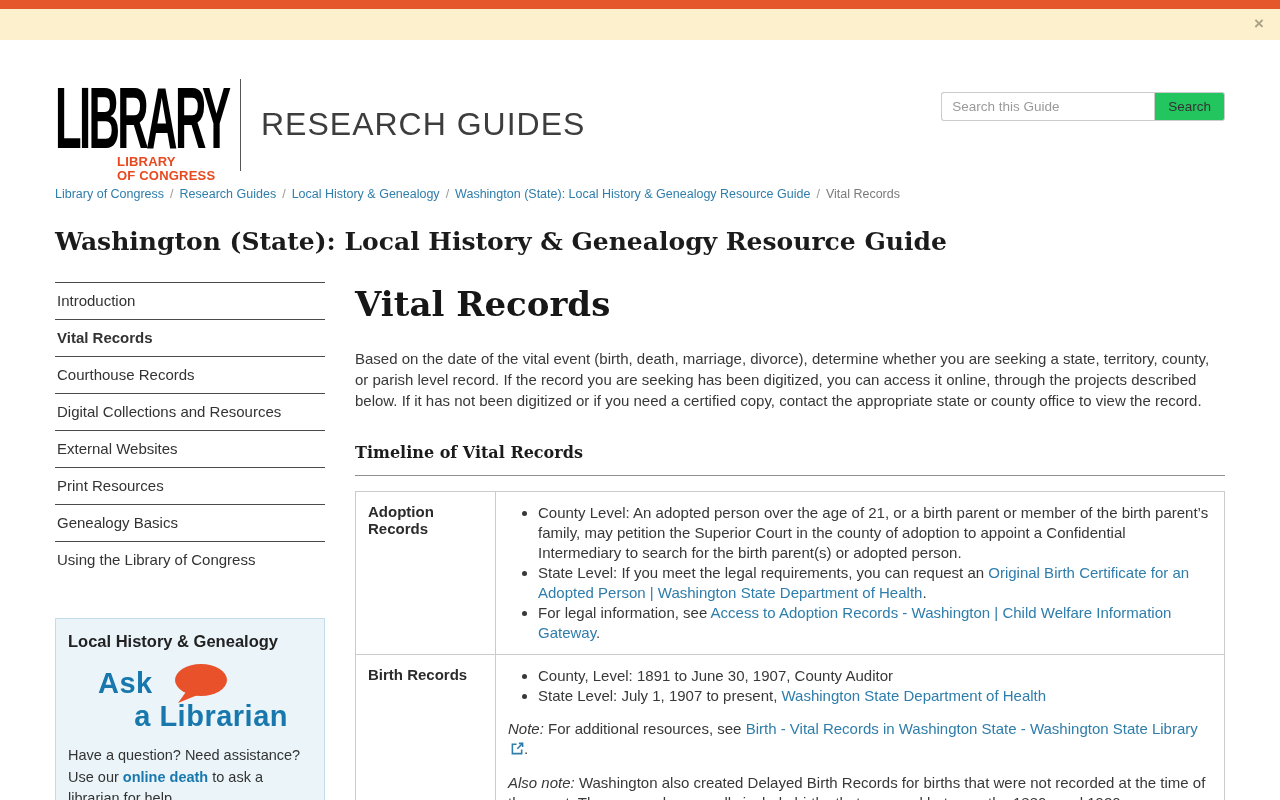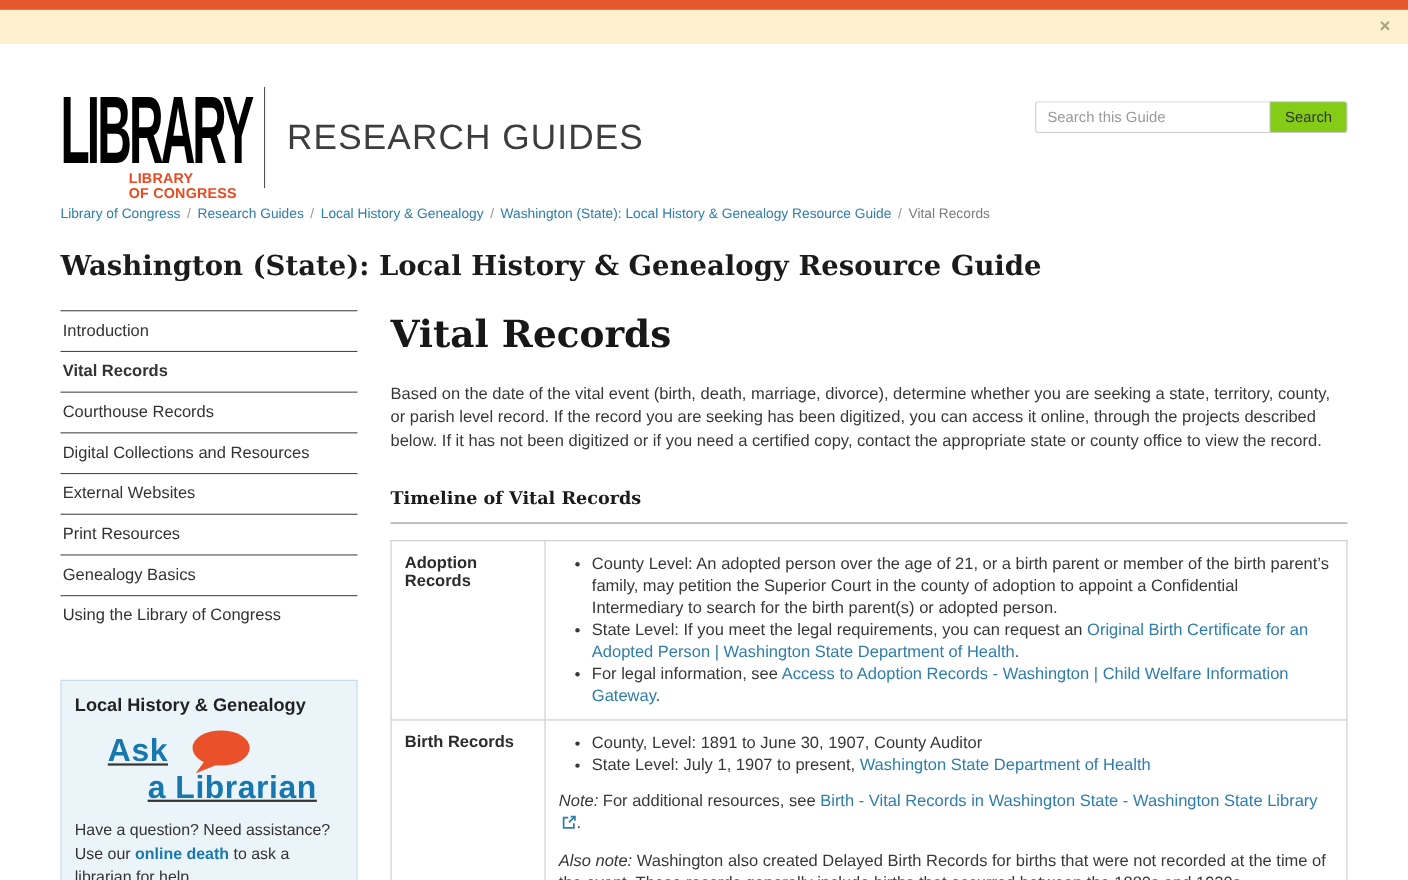--- a/index.html
+++ b/index.html
@@ -21,21 +21,21 @@
   .logo-sub { position:absolute; left:62px; top:81px; color:#e8491f; font-weight:bold;
     font-size:13px; line-height:13.5px; letter-spacing:0.2px; }
   .hdr-divider { width:1px; background:#555; height:92px; margin:5px 20px 0 10px; }
   .site-title { font-size:32px; color:#3d3d3d; letter-spacing:1px; margin-top:32px;
     font-weight:400; }
   .search { position:absolute; right:0; top:52px; display:flex; }
   .search input { width:213px; height:29px; border:1px solid #ccc; border-right:none;
     border-radius:3px 0 0 3px; padding:0 10px; font-size:13.5px; color:#333;
     font-family:"Liberation Sans", sans-serif; outline:none; }
   .search input::placeholder { color:#9a9a9a; }
-  .search button { height:29px; padding:0 13px; border:1px solid #ccc; background:#84cc16;
+  .search button { height:29px; padding:0 13px; border:1px solid #ccc; background:#22c55e;
     border-radius:0 3px 3px 0; font-size:13.5px; color:#333; cursor:pointer;
     font-family:"Liberation Sans", sans-serif; }
 
   
   .breadcrumb { width:1170px; margin:0 auto; padding:12px 0 0 0; font-size:12.5px; }
   .breadcrumb a { color:#2e7dab; text-decoration:none; }
   .breadcrumb .sep { color:#9a9a9a; margin:0 6px; }
   .breadcrumb .current { color:#7a7a7a; }
 
   
@@ -50,21 +50,21 @@
   
   .nav-item { border-top:1px solid #4a4a4a; padding:9px 2px 10px 2px; font-size:15px;
     color:#333; cursor:pointer; }
   .nav-item:last-child { border-bottom:1px solid #4a4a4a; }
   .nav-item.active { font-weight:bold; }
 
   
   .ask-box { margin-top:40px; background:#eaf4f9; border:1px solid #c2dcea;
     padding:13px 12px; }
   .ask-box h3 { font-size:16.5px; color:#222; font-weight:bold; }
-  .ask-logo { margin:16px 0 10px 30px; position:relative; width:190px; height:68px;text-decoration:underline; }
+  .ask-logo { margin:16px 0 10px 30px; position:relative; width:190px; height:68px; }
   .ask-line1 { font-size:29px; font-weight:bold; color:#1878ad; letter-spacing:0.5px; }
   .ask-line2 { font-size:29px; font-weight:bold; color:#1878ad; margin-left:18px;
     letter-spacing:0.5px;text-align:right; }
   .bubble { position:absolute; left:72px; top:-4px; }
   .ask-text { font-size:14.5px; line-height:21.5px; color:#333; margin-top:8px; }
   .ask-text a { color:#1878ad; font-weight:bold; text-decoration:none; }
 
   
   .main h1 { font-family:"DejaVu Serif", serif; font-size:34px; font-weight:bold;
     color:#171717; margin-top:2px; }

